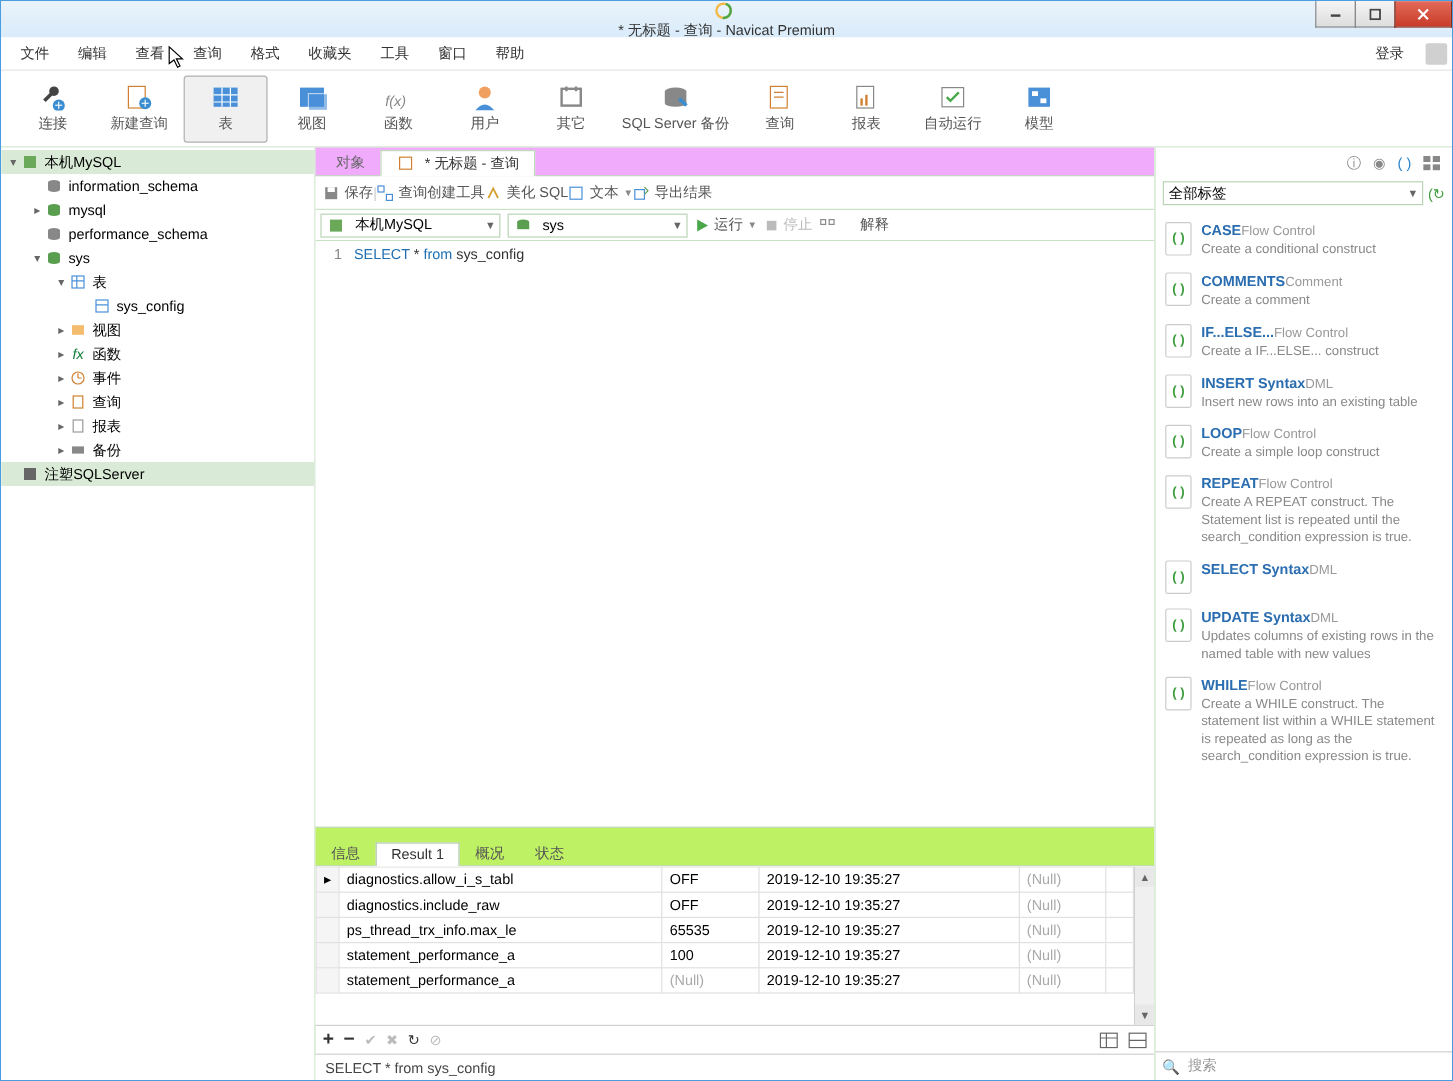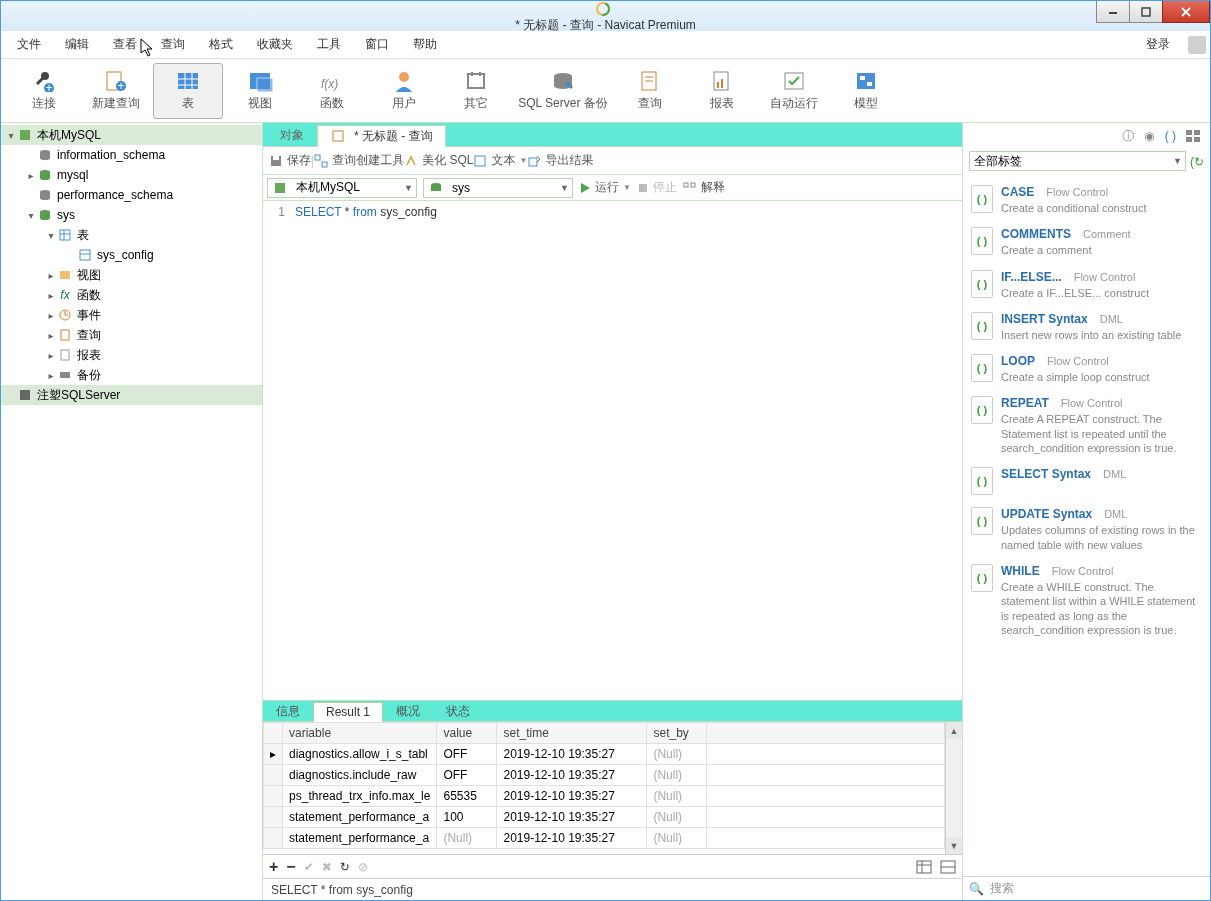--- a/index.html
+++ b/index.html
@@ -20,33 +20,33 @@
 .tool-btn.active { background:#f0f0f0; border:1px solid #b0b0b0; }
 .tool-btn .ico { width:28px; height:24px; display:flex; align-items:center; justify-content:center; }
 .tool-btn .lbl { color:#555; font-size:12px; }
 .body { flex:1; display:flex; min-height:0; }
 .sidebar { width:262px; background:#fff; border-right:1px solid #c9e2c6; overflow:auto; padding-top:2px; }
 .tree-row { display:flex; align-items:center; height:20px; padding-left:4px; cursor:default; }
 .tree-row.sel { background:#d9ead6; }
 .twisty { width:12px; text-align:center; color:#666; font-size:10px; }
 .ticon { width:16px; height:14px; display:flex; align-items:center; justify-content:center; margin-right:4px; }
 .main { flex:1; display:flex; flex-direction:column; min-width:0; }
-.tabstrip { height:24px; background:#5eead4; display:flex; align-items:flex-end; border-bottom:1px solid #c0d8bc; padding-left:4px; }
+.tabstrip { height:24px; background:#f0abfc; display:flex; align-items:flex-end; border-bottom:1px solid #c0d8bc; padding-left:4px; }
 .tab { height:22px; padding:0 12px; display:flex; align-items:center; gap:4px; color:#666; border:1px solid transparent; border-bottom:none; }
 .tab.active { background:#fff; border:1px solid #c0d8bc; border-bottom:1px solid #fff; color:#333; margin-bottom:-1px; }
 .subtool { height:28px; background:#fff; border-bottom:1px solid #c9e2c6; display:flex; align-items:center; padding:0 6px; gap:0; }
 .subtool .itm { display:flex; align-items:center; gap:4px; color:#555; cursor:default; }
 .connrow { height:26px; background:#fff; border-bottom:1px solid #c9e2c6; display:flex; align-items:center; padding:0 4px; gap:6px; }
 .combo { height:20px; border:1px solid #b8d4b4; background:#fff; display:flex; align-items:center; padding:0 4px; gap:4px; min-width:150px; position:relative; }
 .combo .caret { position:absolute; right:3px; color:#666; font-size:9px; }
 .editor { flex:1; background:#fff; display:flex; font-family:Consolas,monospace; overflow:hidden; }
 .gutter { width:28px; text-align:right; padding:4px 6px 0 0; color:#888; }
 .code { padding:4px 0 0 4px; color:#333; }
 .kw { color:#1f6fb2; }
-.restabs { height:22px; background:#5eead4; display:flex; align-items:flex-end; border-top:1px solid #c0d8bc; border-bottom:1px solid #c0d8bc; }
+.restabs { height:33px; background:#bef264; display:flex; align-items:flex-end; border-top:1px solid #c0d8bc; border-bottom:1px solid #c0d8bc; }
 .rtab { height:20px; padding:0 12px; display:flex; align-items:center; color:#555; border:1px solid transparent; border-bottom:none; }
 .rtab.active { background:#fff; border:1px solid #b0c8ac; border-bottom:1px solid #fff; color:#333; margin-bottom:-1px; }
 .grid { height:132px; background:#fff; display:flex; overflow:hidden; }
 .grid table { border-collapse:collapse; width:100%; }
 .grid th, .grid td { border:1px solid #e0e0e0; padding:2px 6px; text-align:left; height:21px; font-weight:normal; white-space:nowrap; overflow:hidden; }
 .grid th { background:#f5f5f5; color:#444; }
 .grid .rowhdr { width:14px; background:#f5f5f5; }
 .grid .null { color:#aaa; }
 .grid-wrap { flex:1; overflow:hidden; position:relative; }
 .vscroll { width:17px; background:#f0f0f0; border-left:1px solid #d0d0d0; display:flex; flex-direction:column; }
@@ -59,21 +59,21 @@
 .rp-ico { height:26px; display:flex; align-items:center; justify-content:flex-end; gap:10px; padding:0 10px; color:#888; }
 .rp-ico .act { color:#2a82c9; }
 .rp-filter { height:26px; display:flex; padding:2px 6px; gap:4px; }
 .rp-filter .combo { flex:1; min-width:0; }
 .snips { flex:1; overflow:auto; padding:4px 6px; }
 .snip { display:flex; gap:8px; padding:6px 2px; cursor:default; }
 .snip .sic { width:22px; height:28px; border:1px solid #ccc; border-radius:2px; display:flex; align-items:center; justify-content:center; color:#3a9c3a; font-weight:bold; flex-shrink:0; font-size:11px; }
 .snip .body2 { flex:1; }
 .snip .h { }
 .snip .t1 { color:#2a6db0; font-weight:bold; font-size:12px; }
-.snip .t2 { color:#999; font-size:11px; margin-left:12px; }
+.snip .t2 { color:#999; font-size:11px; margin-left:0; }
 .snip .d { color:#888; font-size:11px; margin-top:2px; line-height:1.3; }
 .rp-search { height:24px; border-top:1px solid #d0d0d0; display:flex; align-items:center; padding:0 6px; gap:6px; color:#999; }
 .cursor-arrow { position:absolute; left:140px; top:38px; pointer-events:none; z-index:999; }
 svg { display:block; }
 </style>
 </head>
 <body>
 
 <div class="window">
 
@@ -460,21 +460,21 @@
             </svg>
             <span>运行</span>
             <span style="font-size:8px;color:#888">▼</span>
           </span>
         <span class="itm" style="display:flex;align-items:center;gap:4px;color:#bbb">
             <svg width="12" height="12">
               <rect x="2" y="2" width="8" height="8" fill="#bbb"></rect>
             </svg>
             <span>停止</span>
           </span>
-        <span class="itm" style="display:flex;align-items:center;gap:4px;color:#555">
+        <span class="itm" style="display:flex;align-items:center;gap:20px;color:#555">
             <svg width="14" height="12">
               <rect x="1" y="1" width="4" height="4" fill="none" stroke="#888"></rect>
               <rect x="8" y="1" width="4" height="4" fill="none" stroke="#888"></rect>
             </svg>
             <span>解释</span>
           </span>
       </div>
 
       <div class="editor">
         <div class="gutter">1</div>
@@ -493,28 +493,20 @@
           </div>
         <div class="rtab">
             <span>状态</span>
           </div>
       </div>
 
       <div class="grid">
         <div class="grid-wrap">
           <table id="grid-table">
               <tbody>
-                <tr>
-                  <th class="rowhdr"></th>
-                  <th style="width:150px">variable</th>
-                  <th style="width:60px">value</th>
-                  <th style="width:150px">set_time</th>
-                  <th style="width:60px">set_by</th>
-                  <th style="width:auto"></th>
-                </tr>
                 <tr>
                   <td class="rowhdr">▸</td>
                   <td class="">diagnostics.allow_i_s_tabl</td>
                   <td class="">OFF</td>
                   <td class="">2019-12-10 19:35:27</td>
                   <td class="null">(Null)</td>
                   <td></td>
                 </tr>
                 <tr>
                   <td class="rowhdr"></td>

